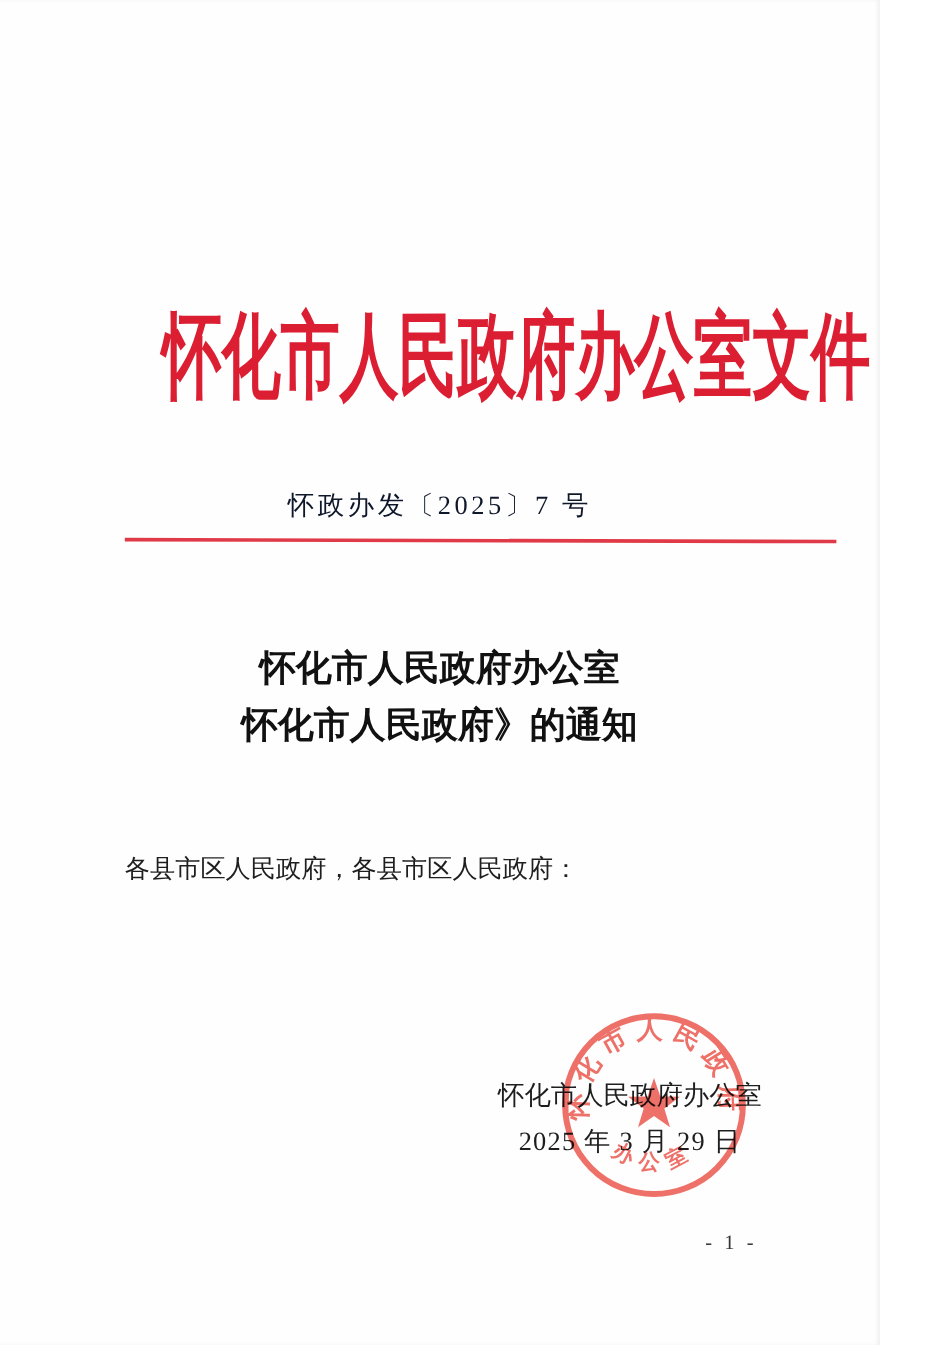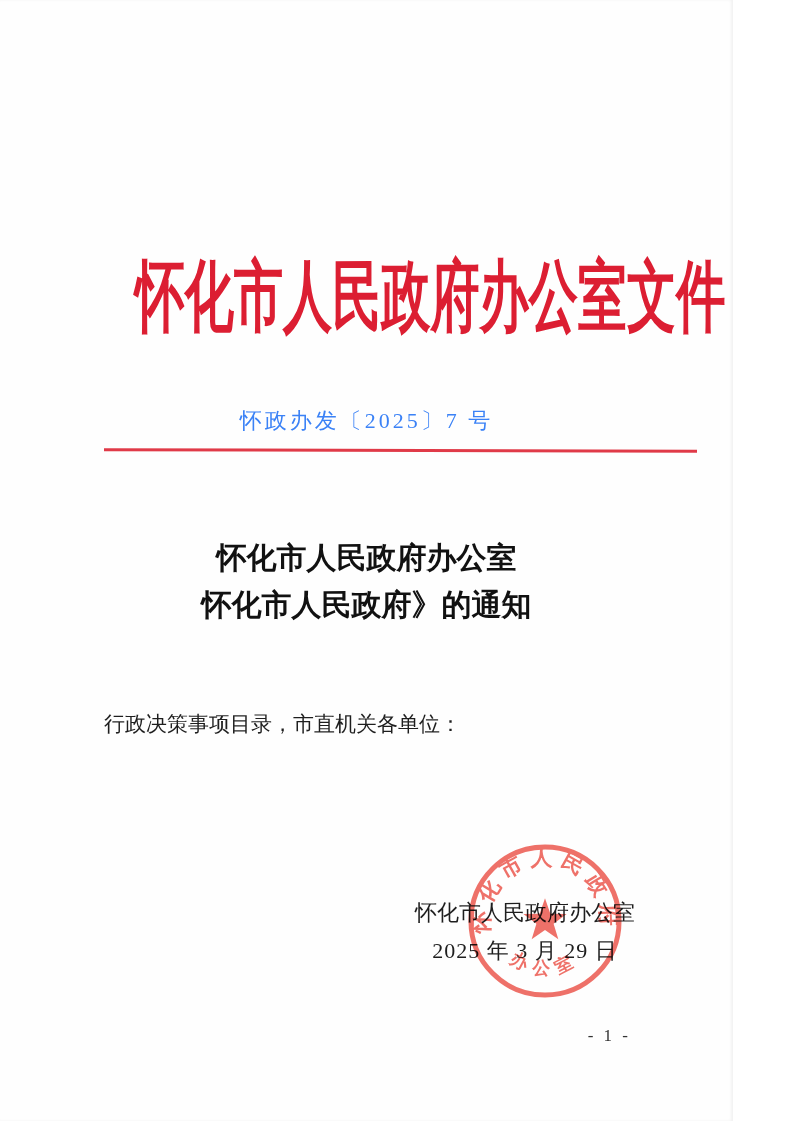--- a/index.html
+++ b/index.html
@@ -34,21 +34,21 @@
   }
   
   .doc-number {
     position: absolute;
     top: 406px;
     left: 0;
     width: 100%;
     text-align: center;
     font-size: 22px;
     letter-spacing: 3px;
-    color: #3b82f6;
+    color: #0f172a;
   }
   
   .red-line {
     position: absolute;
     top: 449px;
     left: 104px;
     width: 593px;
     height: 3px;
     background: #e03a48;
     transform: rotate(0.15deg);
@@ -124,21 +124,21 @@
   <div class="doc-number">怀政办发〔2025〕7 号</div>
 
   <div class="red-line"></div>
 
   <div class="doc-title">
     <div>怀化市人民政府办公室</div>
     <div>怀化市人民政府》的通知</div>
   </div>
 
   <div class="body-text">
-    <p class="salutation">行政决策事项目录，市直机关各单位：</p>
+    <p class="salutation">各县市区人民政府，各县市区人民政府：</p>
   </div>
 
   <div class="signature">
     <div class="sig-issuer">怀化市人民政府办公室</div>
     <div class="sig-date">2025 年 3 月 29 日</div>
   </div>
 
   <svg class="seal" viewBox="0 0 160 160" aria-hidden="true">
     <defs>
       <path id="sealTopArc" d="M 26.4,99.5 A 57,57 0 1 1 133.6,99.5" fill="none"></path>

